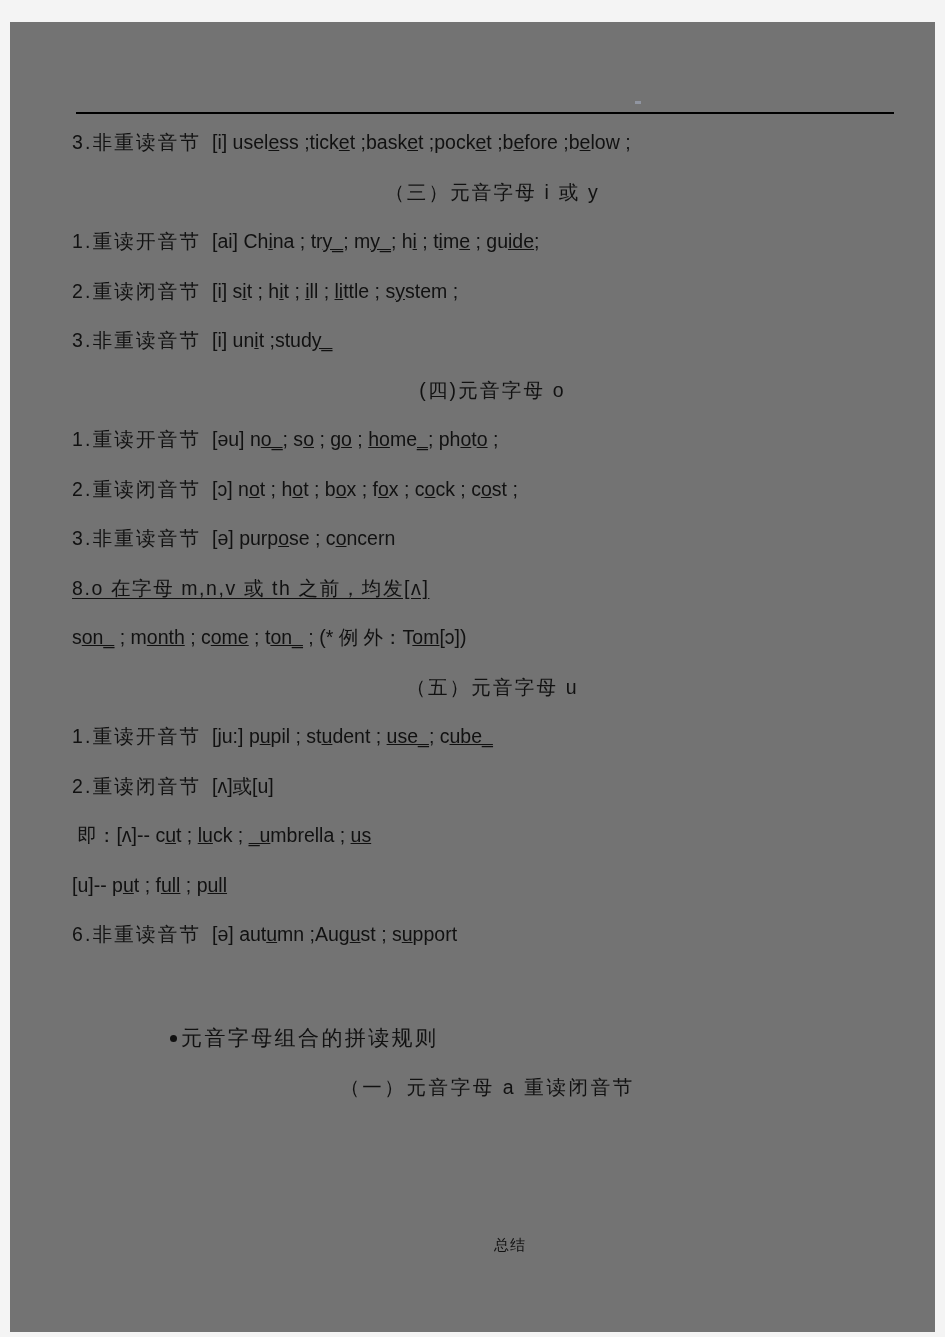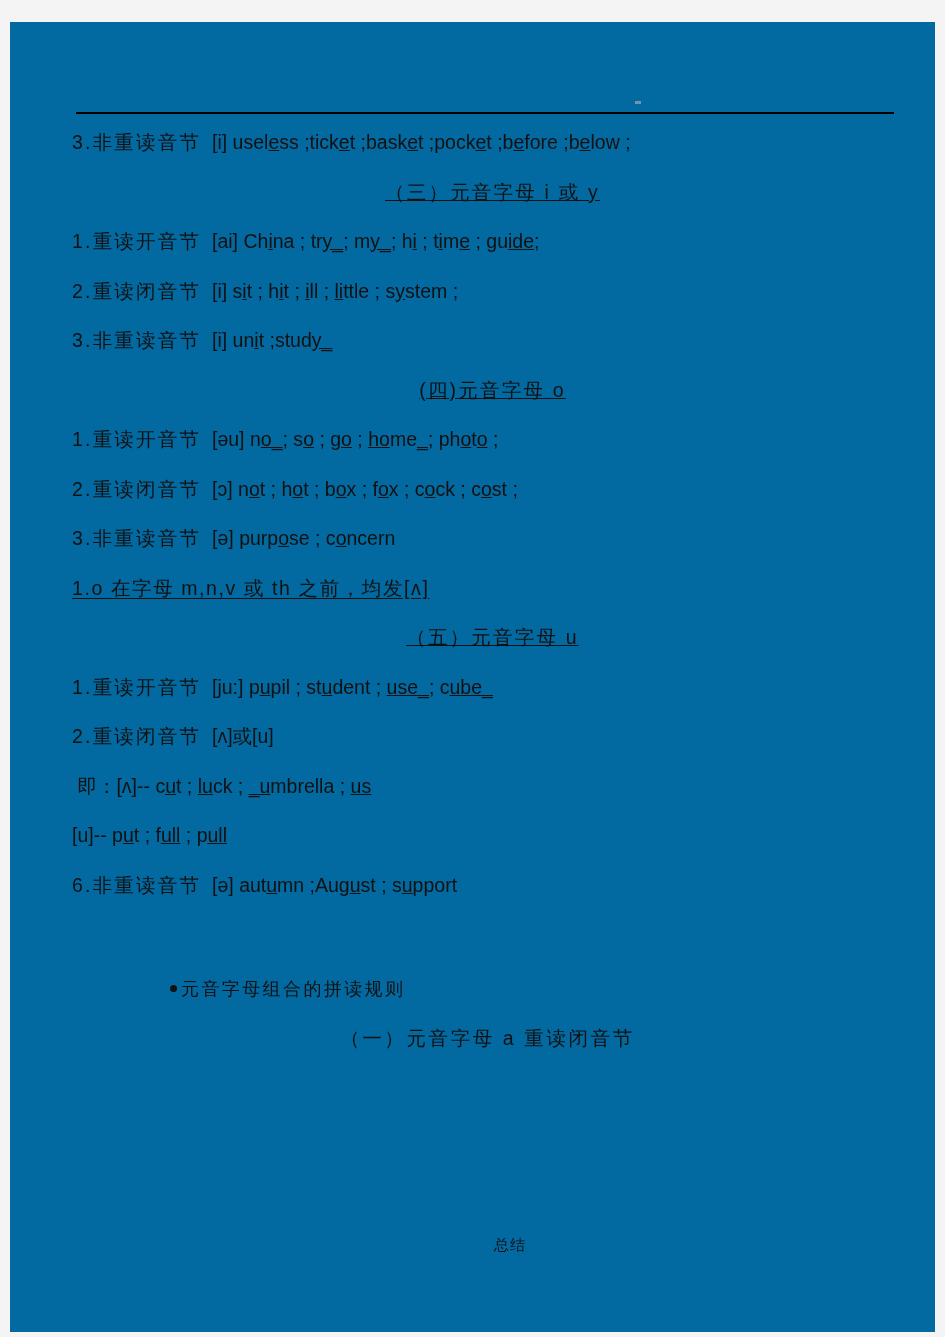--- a/index.html
+++ b/index.html
@@ -11,21 +11,21 @@
     width: 945px;
     height: 1337px;
     font-family: "Liberation Sans", "DejaVu Sans", sans-serif;
   }
   .page {
     position: absolute;
     left: 10px;
     top: 22px;
     width: 925px;
     height: 1310px;
-    background: #0369a1;
+    background: #737373;
     box-sizing: border-box;
     overflow: hidden;
   }
   .header-area {
     position: absolute;
     left: 0;
     top: 0;
     width: 925px;
     height: 74px;
   }
@@ -70,21 +70,20 @@
     text-align: center;
     height: 49.5px;
     display: flex;
     align-items: center;
     justify-content: center;
     padding-left: 40px;
     box-sizing: border-box;
   }
   .cn {
     letter-spacing: 2.2px;
-    text-decoration: underline;
   }
   .lead {
     letter-spacing: 2.2px;
   }
   .u {
     text-decoration: underline;
     text-underline-offset: 1px;
   }
   .heading-u {
     text-decoration: underline;
@@ -92,21 +91,21 @@
     letter-spacing: 1.6px;
   }
   .bullet-block {
     margin-top: 54px;
   }
   .bullet-line {
     margin-left: 160px;
     height: 49.5px;
     display: flex;
     align-items: center;
-    font-size: 18px;
+    font-size: 21px;
     letter-spacing: 2.4px;
     color: #111111;
   }
   .bullet-dot {
     display: inline-block;
     width: 7px;
     height: 7px;
     border-radius: 50%;
     background: #111111;
     margin-right: 4px;
@@ -202,23 +201,26 @@
 
     <div class="line body-line">
       <span class="lead">3.非重读音节</span>
       <span>&nbsp;&nbsp;</span>
       <span>[ə]</span>
       <span>&nbsp;</span>
       <span>purp<span class="u">o</span>se ; c<span class="u">o</span>ncern</span>
     </div>
 
     <div class="line body-line">
-      <span class="heading-u">1.o 在字母 m,n,v 或 th 之前，均发[ʌ]</span>
-    </div>
-
+      <span class="heading-u">8.o 在字母 m,n,v 或 th 之前，均发[ʌ]</span>
+    </div>
+
+    <div class="line body-line">
+      <span>s<span class="u">on_</span> ; m<span class="u">onth</span> ; c<span class="u">ome</span> ; t<span class="u">on_</span> ; (* 例 外：T<span class="u">om</span>[ɔ])</span>
+    </div>
 
 
 
 
     <div class="line center-line cn">（五）元音字母 u</div>
 
     <div class="line body-line">
       <span class="lead">1.重读开音节</span>
       <span>&nbsp;&nbsp;</span>
       <span>[ju:]</span>

